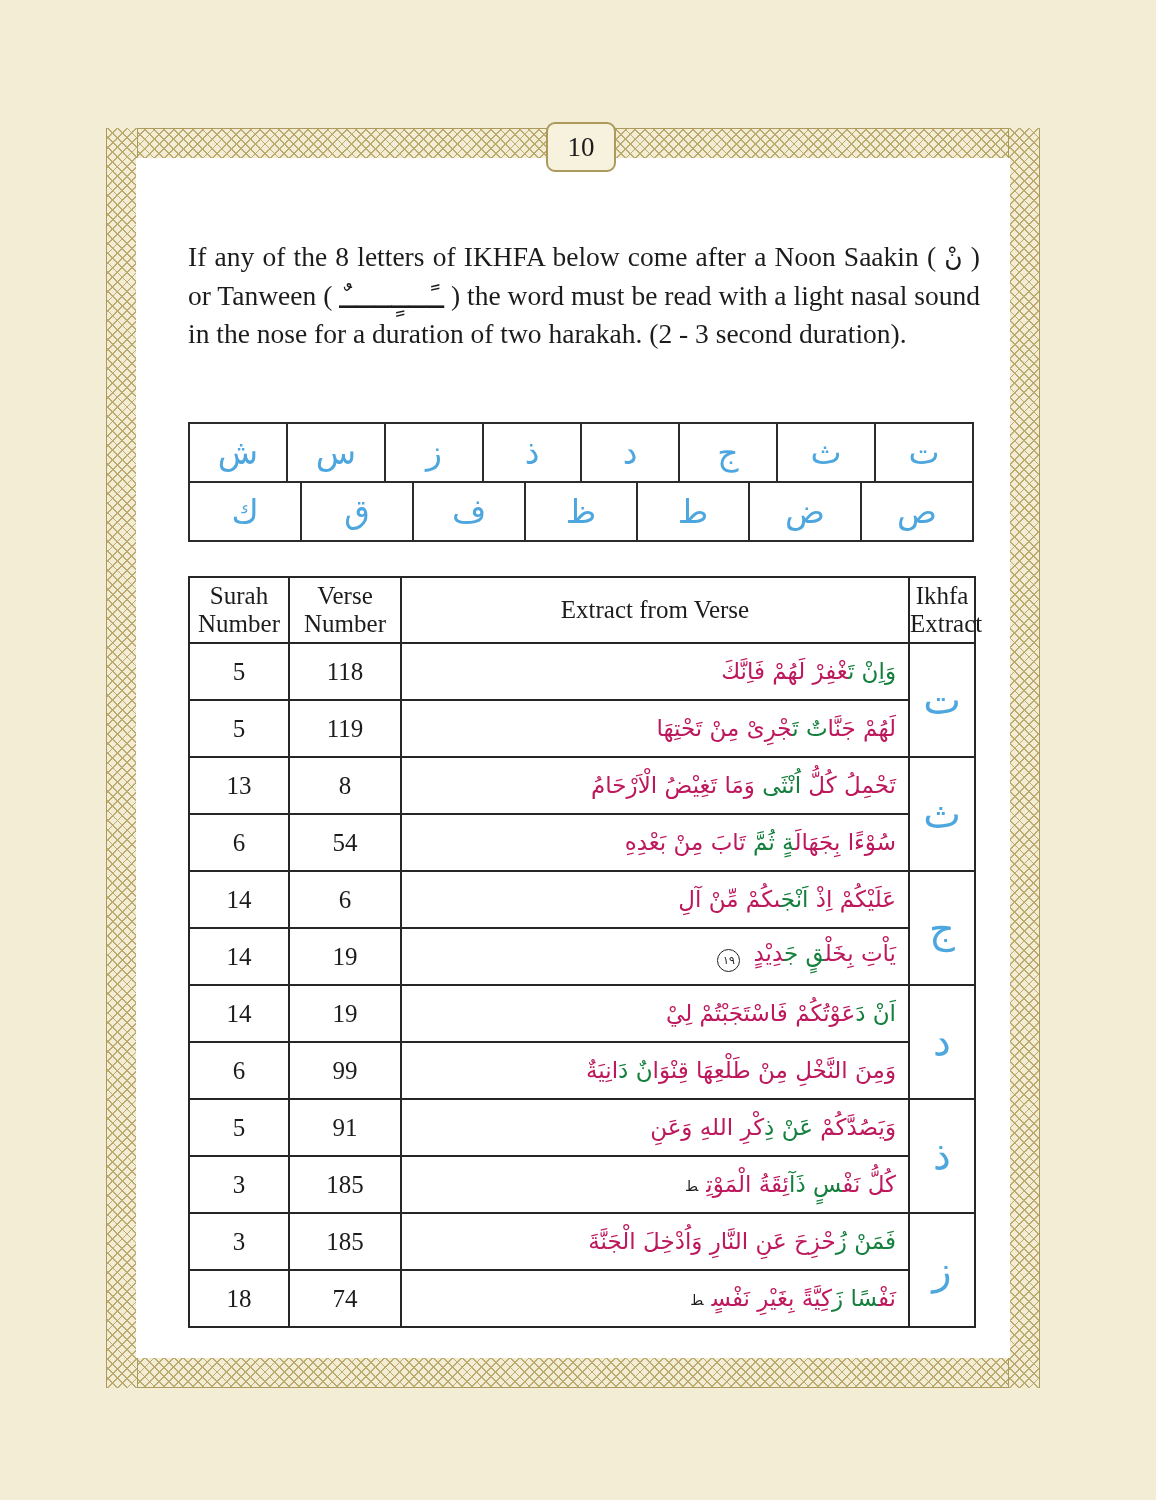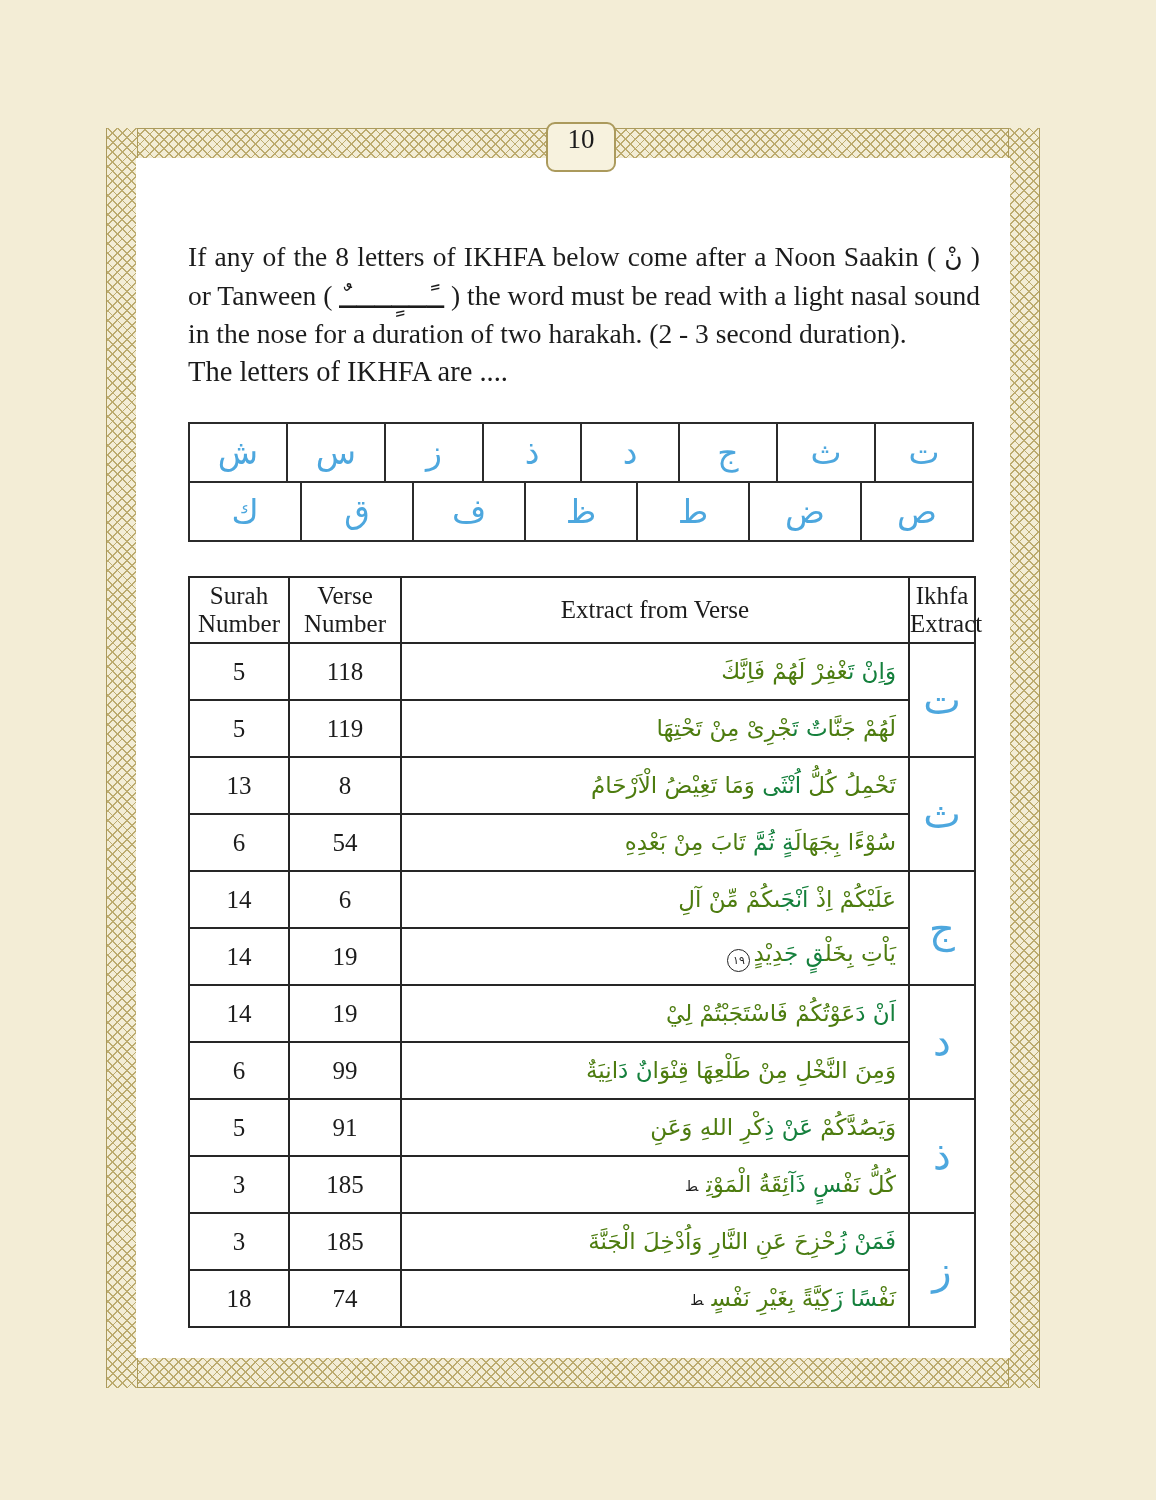--- a/index.html
+++ b/index.html
@@ -22,21 +22,21 @@
   .band.v{top:0;bottom:0;width:30px;border-left:1.5px solid #ab9a5c;border-right:1.5px solid #ab9a5c;}
   .band.top{top:0;} .band.bottom{bottom:0;} .band.left{left:0;} .band.right{right:0;}
   .content{
     position:absolute;left:136px;top:158px;width:874px;height:1200px;
     background:#ffffff;
   }
   
   .pageno{
     position:absolute;left:546px;top:122px;width:66px;height:46px;z-index:3;
     background:#f7f2de;border:2px solid #ab9a5c;border-radius:9px;
-    display:flex;align-items:flex-start;justify-content:center;
+    display:flex;align-items:center;justify-content:center;
     font-size:27px;
   }
   
   .title{
     position:absolute;top:34px;left:0;width:100%;text-align:center;
     font-family:"Liberation Sans", sans-serif;font-weight:bold;font-size:31px;
     letter-spacing:0.2px;
   }
   .intro{
     position:absolute;top:80px;left:52px;width:792px;
@@ -73,26 +73,26 @@
   }
   td.num{text-align:center;font-size:25px;height:55px;}
   td.extract{
     direction:rtl;text-align:right;padding:0 12px 0 4px;
     font-family:"DejaVu Sans", sans-serif;font-size:23px;line-height:1.1;
   }
   td.ikhfa{
     text-align:center;vertical-align:middle;
     font-family:"DejaVu Sans", sans-serif;font-size:40px;color:#4da7de;
   }
-  .seg{color:#4d7c0f;}
+  .seg{color:#be185d;}
   .seg.blue{color:#15803d;}
   .waqf{font-size:14px;margin-right:8px;vertical-align:1px;font-family:"DejaVu Sans",sans-serif;}
   .aya{
     display:inline-flex;width:21px;height:21px;border:1.5px solid #222;border-radius:50%;
-    align-items:center;justify-content:center;font-size:11px;margin-right:3px;
+    align-items:center;justify-content:center;font-size:11px;margin-right:13px;
     vertical-align:-3px;font-family:"DejaVu Sans",sans-serif;
   }
 </style>
 </head>
 <body>
 
 <div class="frame">
   <div class="band h top"></div>
   <div class="band h bottom"></div>
   <div class="band v left"></div>
@@ -101,21 +101,20 @@
 
 <div class="pageno">
   <span>10</span>
 </div>
 
 <div class="content">
 
 
   <div class="intro"><span>If any of the 8 letters of IKHFA below come after a Noon Saakin ( </span><span class="ar-inline">نْ</span><span> ) or Tanween ( </span><span class="tanween">ـًــٍـــٌ</span><span> ) the word must be read with a light nasal sound in the nose for a duration of two harakah. (2 - 3 second duration).</span></div>
 
-  <div class="caption">The letters of IKHFA are ....</div>
 
   <div class="lgrid">
     <div class="lrow">
       <div class="lcell">ت</div>
       <div class="lcell">ث</div>
       <div class="lcell">ج</div>
       <div class="lcell">د</div>
       <div class="lcell">ذ</div>
       <div class="lcell">ز</div>
       <div class="lcell">س</div>

